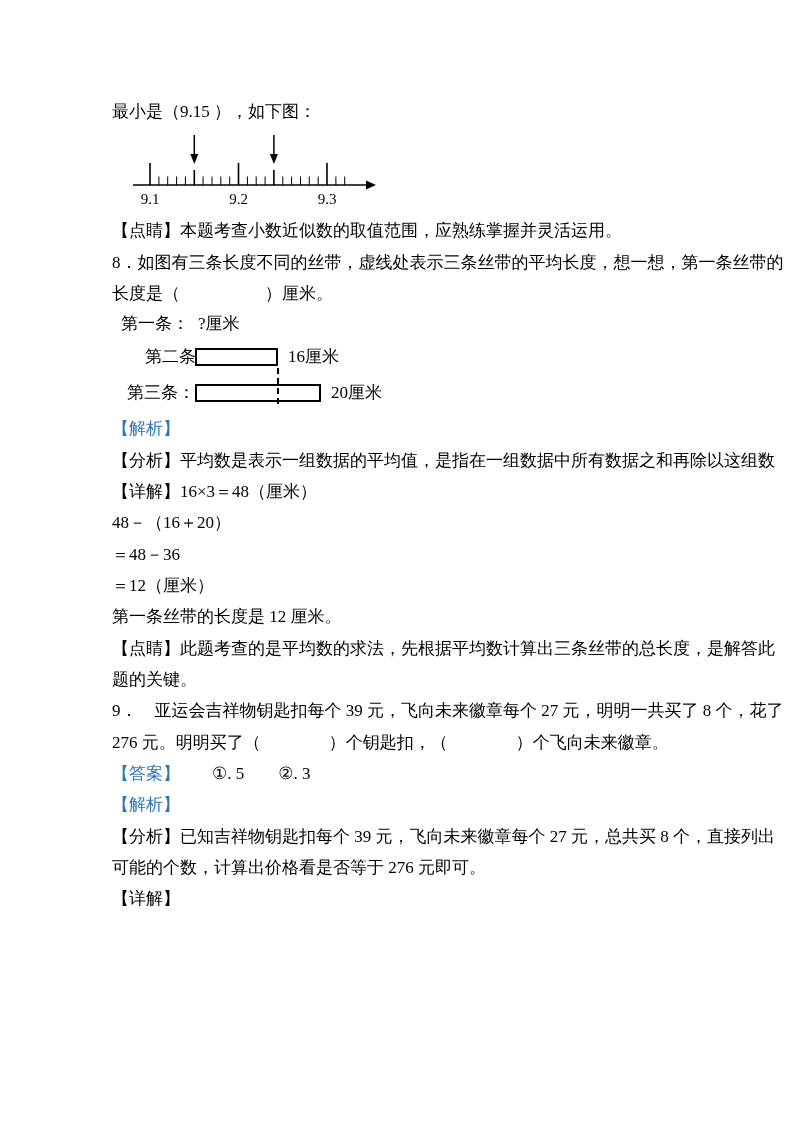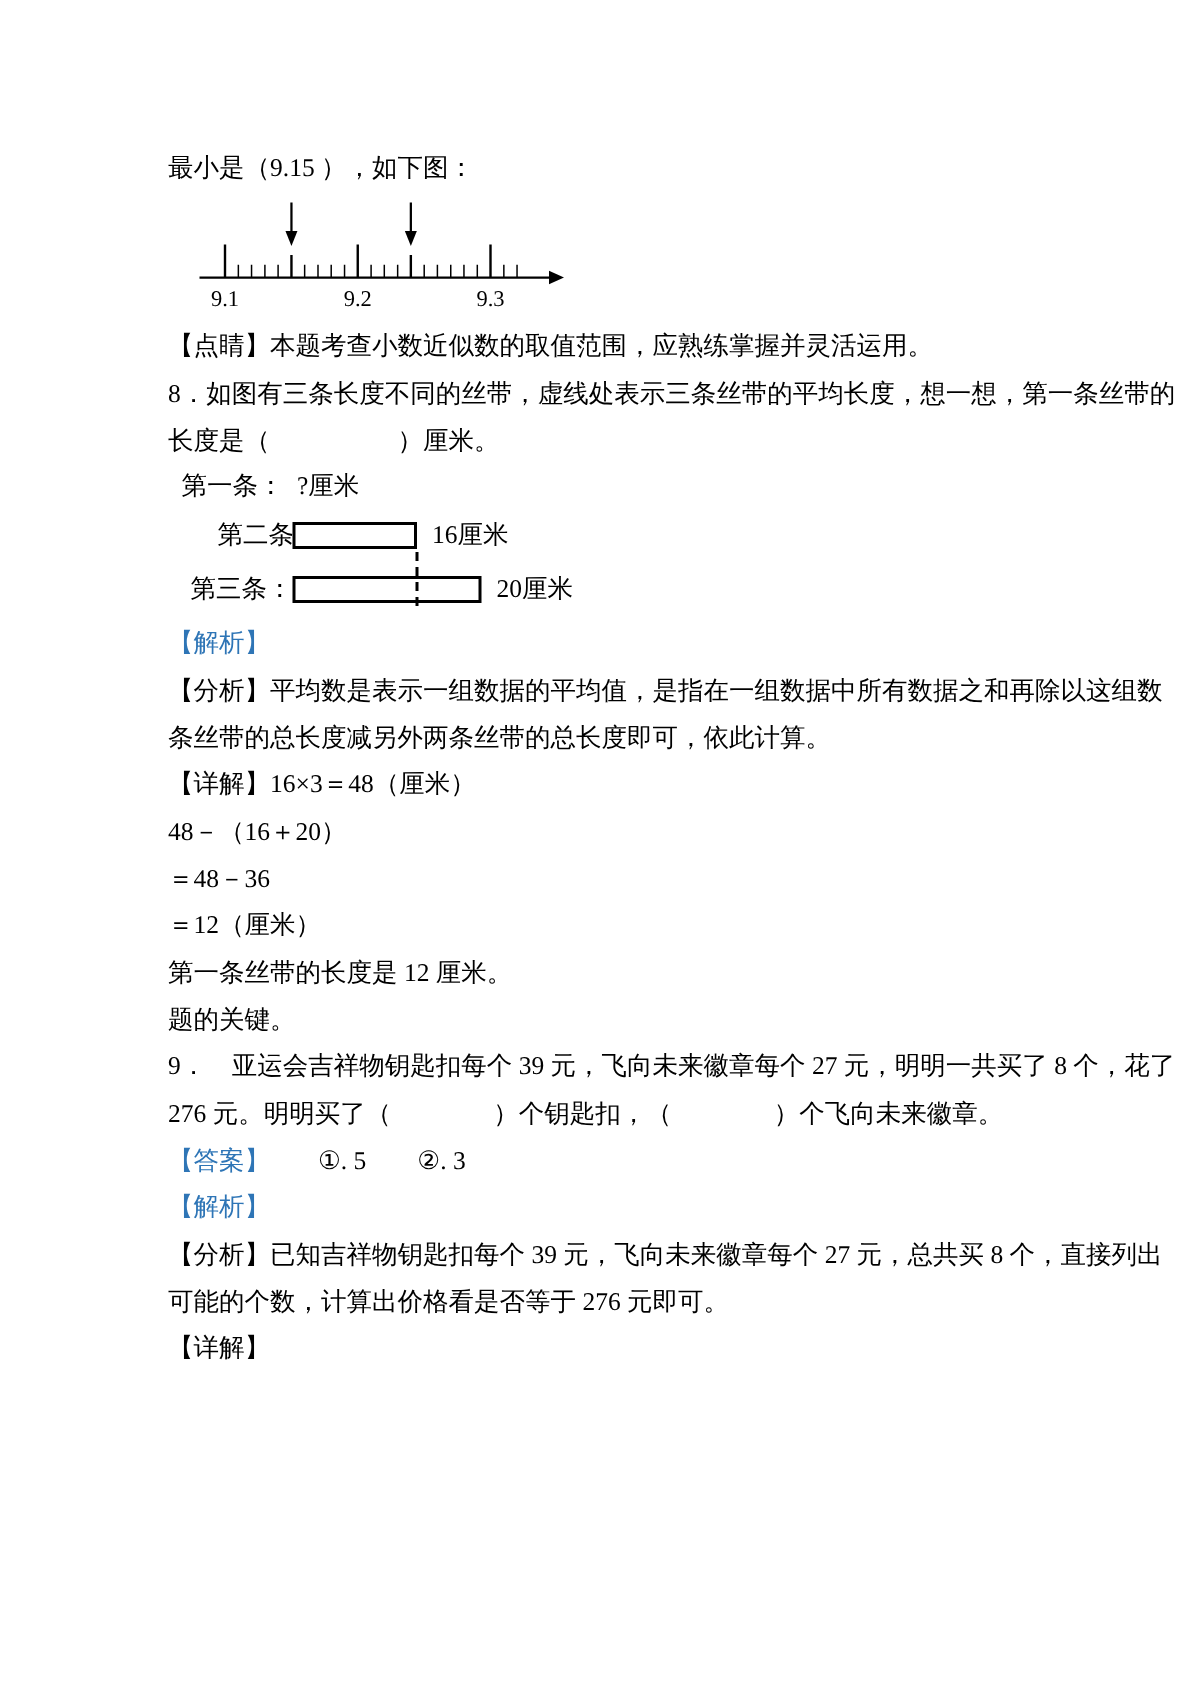--- a/index.html
+++ b/index.html
@@ -115,28 +115,28 @@
       <div class="rtext" style="left:15px; top:73px;">第三条：</div>
       <div class="ribbon-box" style="left:83px; top:75px; width:126px; height:18px;"></div>
       <div class="rtext" style="left:219px; top:73px;">20厘米</div>
 
       <div class="avg-dash" style="left:165px; top:59px; height:36px;"></div>
     </div>
 
     <div class="line"><span class="tag-blue">【解析】</span></div>
 
     <div class="line">【分析】平均数是表示一组数据的平均值，是指在一组数据中所有数据之和再除以这组数</div>
-    <div class="line">条丝带的总长度减另外两条丝带的总长度即可，依此计算。</div>
 
     <div class="line">【详解】16×3＝48（厘米）</div>
     <div class="line">48－（16＋20）</div>
     <div class="line">＝48－36</div>
     <div class="line">＝12（厘米）</div>
     <div class="line">第一条丝带的长度是 12 厘米。</div>
 
+    <div class="line">【点睛】此题考查的是平均数的求法，先根据平均数计算出三条丝带的总长度，是解答此</div>
     <div class="line">题的关键。</div>
 
     <div class="line">9．　亚运会吉祥物钥匙扣每个 39 元，飞向未来徽章每个 27 元，明明一共买了 8 个，花了</div>
     <div class="line">276 元。明明买了（　　　　）个钥匙扣，（　　　　）个飞向未来徽章。</div>
 
     <div class="line"><span class="tag-blue">【答案】</span><span class="answer-gap">①. 5　　②. 3</span></div>
     <div class="line"><span class="tag-blue">【解析】</span></div>
 
     <div class="line">【分析】已知吉祥物钥匙扣每个 39 元，飞向未来徽章每个 27 元，总共买 8 个，直接列出</div>
     <div class="line">可能的个数，计算出价格看是否等于 276 元即可。</div>

